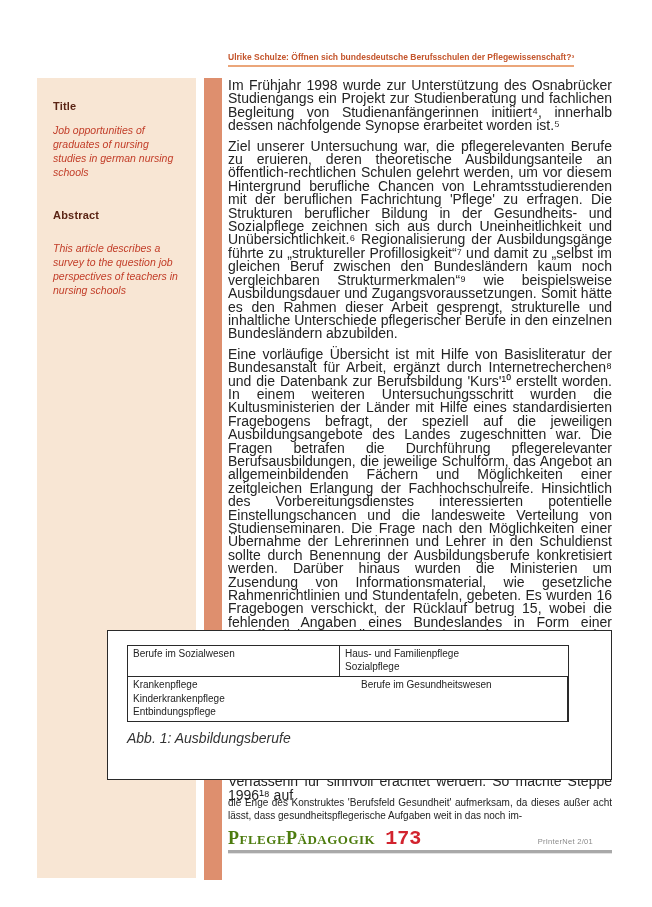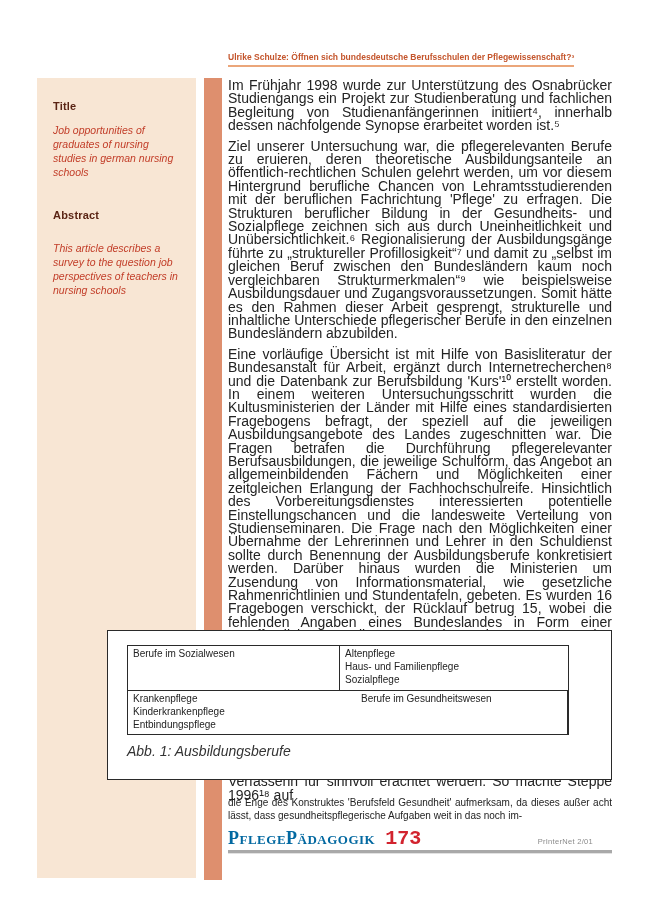--- a/index.html
+++ b/index.html
@@ -62,21 +62,21 @@
   .cont{
     position:absolute;left:228px;top:786px;width:384px;
     font-size:10px;line-height:13.4px;text-align:justify;color:#232323;z-index:3;
   }
   
   .footer-logo{
     position:absolute;left:228px;top:827px;z-index:3;white-space:nowrap;
   }
   .journal-name{
     font-family:"Liberation Serif", serif;font-weight:bold;
-    font-variant:small-caps;font-size:18px;color:#0369a1;letter-spacing:0.5px;
+    font-variant:small-caps;font-size:18px;color:#4d7c0f;letter-spacing:0.5px;
   }
   .page-number{
     font-family:Liberation Mono, monospace;font-weight:bold;
     font-size:20px;color:#d2232e;margin-left:10px;
   }
   .footer-rule{
     position:absolute;left:228px;top:850px;width:384px;height:3px;
     background:#a9a9a9;border-bottom:1px solid #e2e2e2;
   }
   .issue-tag{
@@ -106,21 +106,20 @@
     <p class="body p3">Eine vorläufige Übersicht ist mit Hilfe von Basisliteratur der Bundesanstalt für Arbeit, ergänzt durch Internetrecherchen⁸ und die Datenbank zur Berufsbildung 'Kurs'¹⁰ erstellt worden. In einem weiteren Untersuchungsschritt wurden die Kultusministerien der Länder mit Hilfe eines standardisierten Fragebogens befragt, der speziell auf die jeweiligen Ausbildungsangebote des Landes zugeschnitten war. Die Fragen betrafen die Durchführung pflegerelevanter Berufsausbildungen, die jeweilige Schulform, das Angebot an allgemeinbildenden Fächern und Möglichkeiten einer zeitgleichen Erlangung der Fachhochschulreife. Hinsichtlich des Vorbereitungsdienstes interessierten potentielle Einstellungschancen und die landesweite Verteilung von Studienseminaren. Die Frage nach den Möglichkeiten einer Übernahme der Lehrerinnen und Lehrer in den Schuldienst sollte durch Benennung der Ausbildungsberufe konkretisiert werden. Darüber hinaus wurden die Ministerien um Zusendung von Informationsmaterial, wie gesetzliche Rahmenrichtlinien und Stundentafeln, gebeten. Es wurden 16 Fragebogen verschickt, der Rücklauf betrug 15, wobei die fehlenden Angaben eines Bundeslandes in Form einer Veröffentlichung vorliegen, so dass sie ergänzt werden konnten.</p>
     <h2 class="section-heading">Pflegerelevante Ausbildungsberufe</h2>
     <p class="body">Hinsichtlich pflegerelevanter Ausbildungsberufe wurden zwei weite Kategorien unterschieden: Berufe im Sozialwesen und Berufe im Gesundheitswesen. Diese hinlänglich bekannten und gebräuchlichen Kategorien abermals zur Differenzierung der Pflegeberufe zu nutzen, bedeutet nicht, dass sie von der Verfasserin für sinnvoll erachtet werden. So machte Steppe 1996¹⁸ auf</p>
   </div>
 
   <div class="figure-box">
     <div class="fig-table">
       <div class="fig-row">
         <div class="fig-cell cat">Berufe im Sozialwesen</div>
         <div class="fig-cell items">
-          <div>Altenpflege</div>
           <div>Haus- und Familienpflege</div>
           <div>Sozialpflege</div>
         </div>
       </div>
       <div class="fig-row">
         <div class="fig-cell items">
           <div>Krankenpflege</div>
           <div>Kinderkrankenpflege</div>
           <div>Entbindungspflege</div>
         </div>

